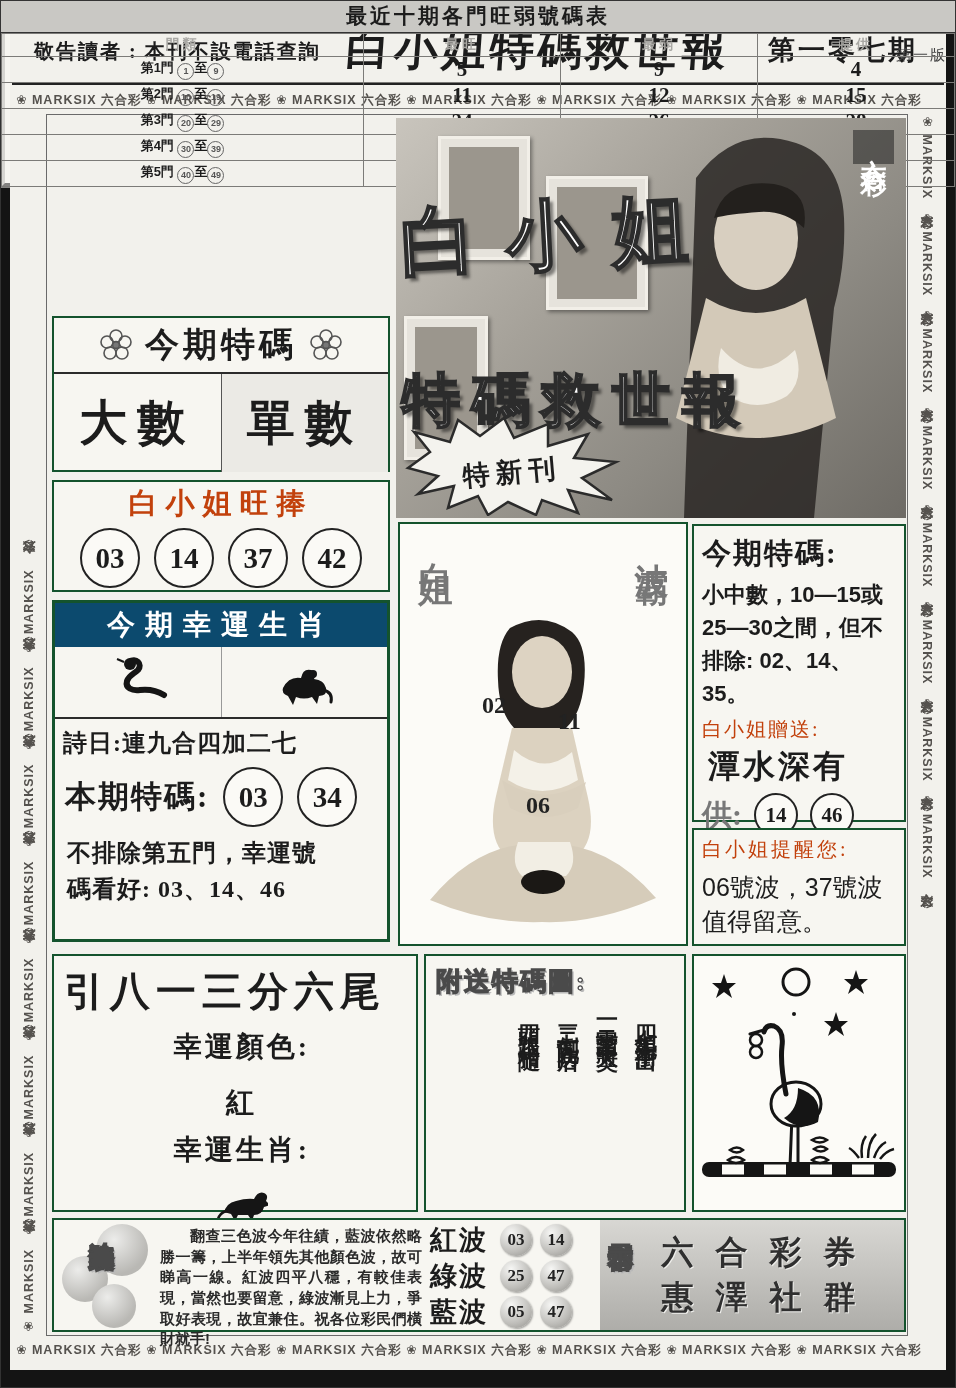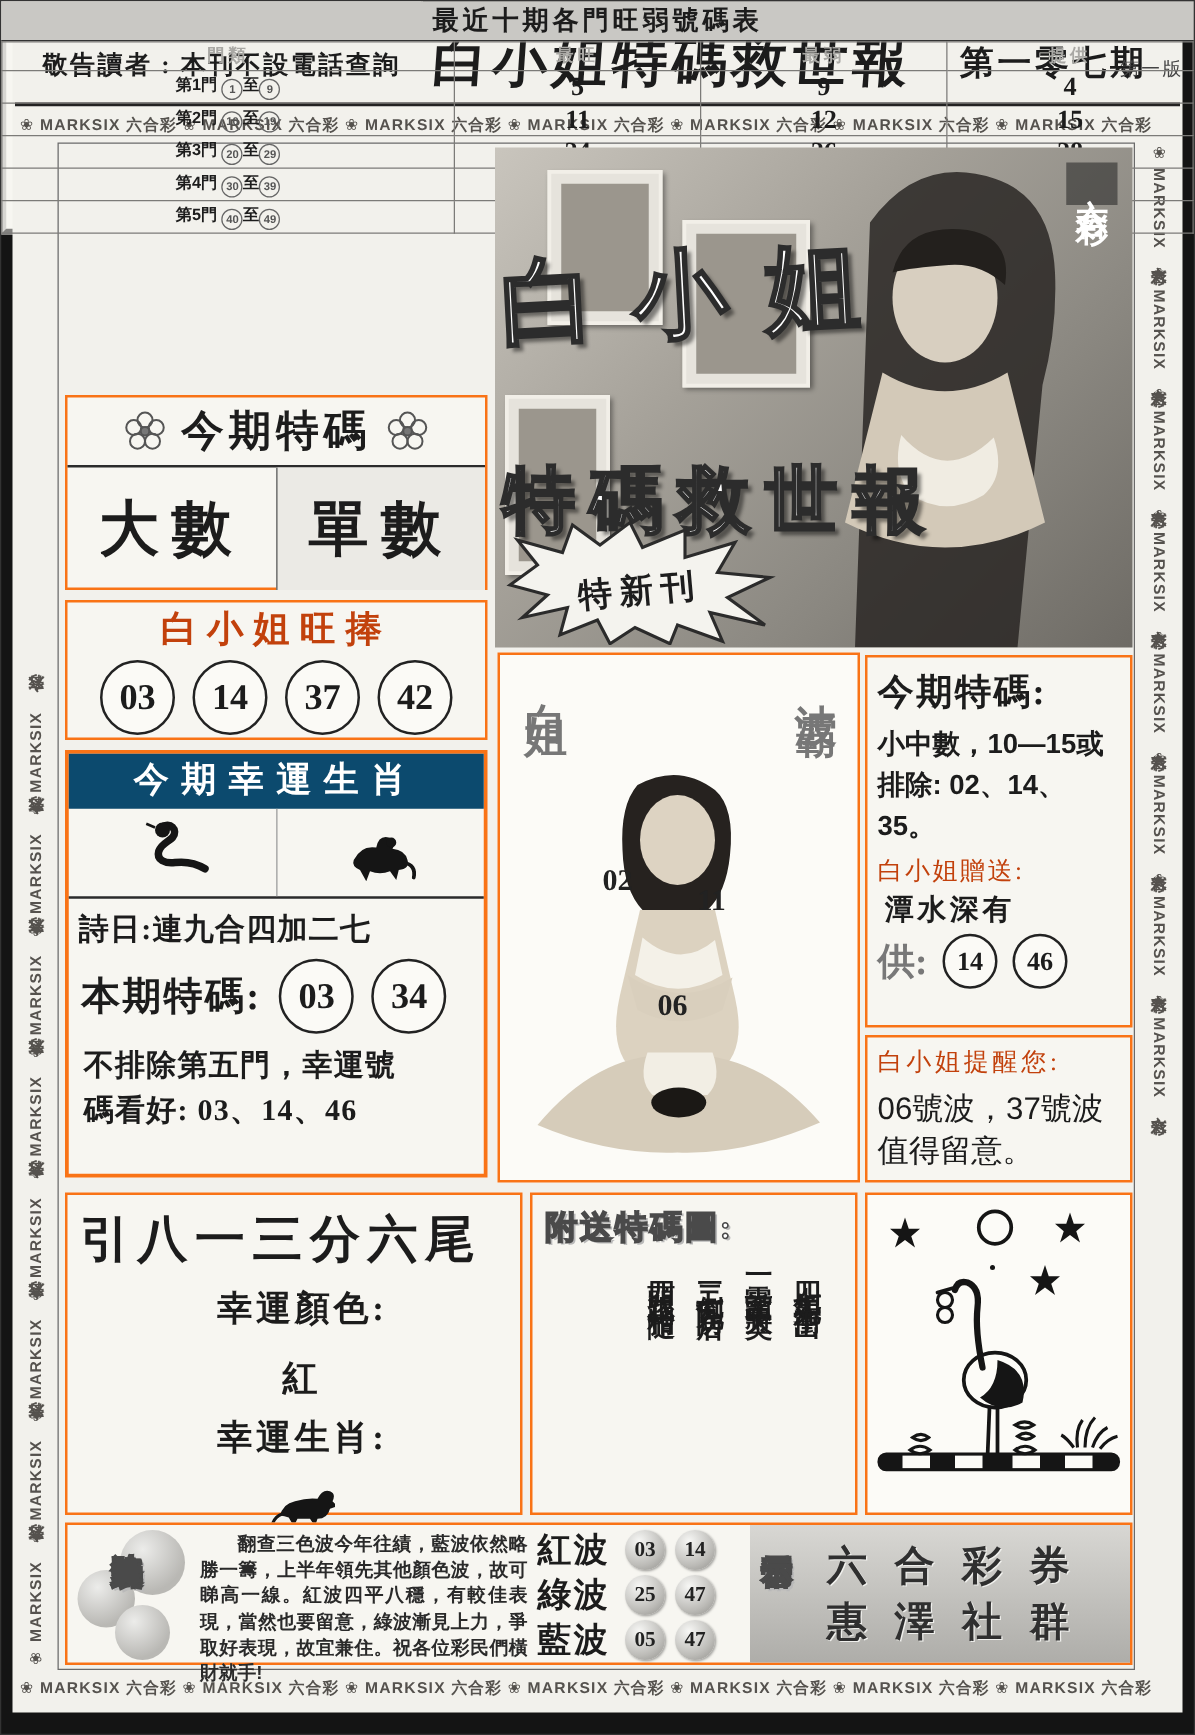--- a/index.html
+++ b/index.html
@@ -3,21 +3,21 @@
 <meta charset="utf-8">
 <style>
   html,body{margin:0;padding:0;background:#50504e;}
   #page{position:relative;width:956px;height:1388px;background:#141414;overflow:hidden;
         font-family:"Liberation Sans","DejaVu Sans",sans-serif;color:#1c1c1c;}
   .paper{position:absolute;left:10px;top:8px;width:936px;height:1362px;background:#f2f1ec;}
   .abs{position:absolute;}
   .serif{font-family:"Liberation Serif","DejaVu Serif",serif;}
   .hollow{color:#fff;-webkit-text-stroke:1.3px #4a4a4a;text-shadow:2px 2px 0 #b9b9b9;}
   .graytxt{color:#c2410c;}
-  .box{position:absolute;border:2px solid #f97316;background:#f7f6f1;box-sizing:border-box;}
+  .box{position:absolute;border:2px solid #14532d;background:#f7f6f1;box-sizing:border-box;}
   
   .hdr-notice{left:34px;top:38px;font-size:20px;font-weight:700;letter-spacing:2px;}
   .hdr-title{left:318px;top:20px;width:440px;text-align:center;font-size:44px;font-weight:900;letter-spacing:4px;transform:skewX(-4deg);}
   .hdr-issue{left:768px;top:32px;font-size:27px;font-weight:700;letter-spacing:3px;}
   .hdr-edition{left:896px;top:46px;font-size:15px;color:#444;letter-spacing:2px;}
   .hdr-rule{left:12px;top:82px;width:932px;height:3px;background:#222;}
   
   .strip{overflow:hidden;color:#55524e;font-size:12.5px;font-weight:700;letter-spacing:1px;white-space:nowrap;}
   .strip-top{left:16px;top:88px;width:924px;height:24px;line-height:24px;}
   .strip-bottom{left:16px;top:1338px;width:924px;height:24px;line-height:24px;}
@@ -74,21 +74,21 @@
   .burst-text{font-size:27px;font-weight:900;letter-spacing:6px;}
   
   .center-photo{left:398px;top:522px;width:290px;height:424px;background:#fcfbf7;}
   .vert-label{position:absolute;writing-mode:vertical-rl;text-orientation:upright;font-size:34px;color:#777;letter-spacing:10px;font-weight:700;}
   .cp-num{position:absolute;font-family:"Liberation Serif","DejaVu Serif",serif;font-size:24px;font-weight:700;color:#222;}
   
   .right-panel{left:692px;top:524px;width:214px;height:298px;}
   .rp-title{font-size:29px;font-weight:900;padding:8px 6px 2px 8px;letter-spacing:2px;}
   .rp-lines{font-size:22px;font-weight:800;line-height:1.5;padding:2px 6px 0 8px;}
   .rp-gift-label{font-size:20px;padding:6px 0 0 8px;letter-spacing:2px;}
-  .rp-gift{font-size:23px;font-weight:900;padding:2px 0 0 14px;letter-spacing:3px;}
+  .rp-gift{font-size:32px;font-weight:900;padding:2px 0 0 14px;letter-spacing:3px;}
   .rp-offer{display:flex;align-items:center;gap:12px;padding:4px 0 0 8px;}
   .rp-offer-label{font-size:30px;font-weight:900;color:#787878;}
   
   .reminder-box{left:692px;top:828px;width:214px;height:118px;}
   .rm-title{font-size:20px;padding:6px 0 0 8px;letter-spacing:3px;}
   .rm-lines{font-size:25px;font-weight:400;line-height:1.35;padding:8px 0 0 8px;}
   
   .bestow-box{left:52px;top:954px;width:366px;height:258px;}
   .bs-row1{display:flex;align-items:center;gap:8px;padding:10px 0 0 12px;}
   .bs-label{font-size:31px;font-weight:900;letter-spacing:1px;}
@@ -295,20 +295,21 @@
     </svg>
     <span class="cp-num" style="left:82px;top:168px;">02</span>
     <span class="cp-num" style="left:158px;top:184px;">11</span>
     <span class="cp-num" style="left:126px;top:268px;">06</span>
   </div>
 
   <div class="box right-panel">
     <div class="rp-title serif">今期特碼:</div>
     <div class="rp-lines">
       <div>小中數，10—15或</div>
+      <div>25—30之間，但不</div>
       <div>排除: 02、14、35。</div>
     </div>
     <div class="rp-gift-label serif graytxt">白小姐贈送:</div>
     <div class="rp-gift">潭水深有</div>
     <div class="rp-offer">
       <span class="rp-offer-label serif">供:</span>
       <span class="ncirc n40">14</span>
       <span class="ncirc n40">46</span>
     </div>
   </div>

